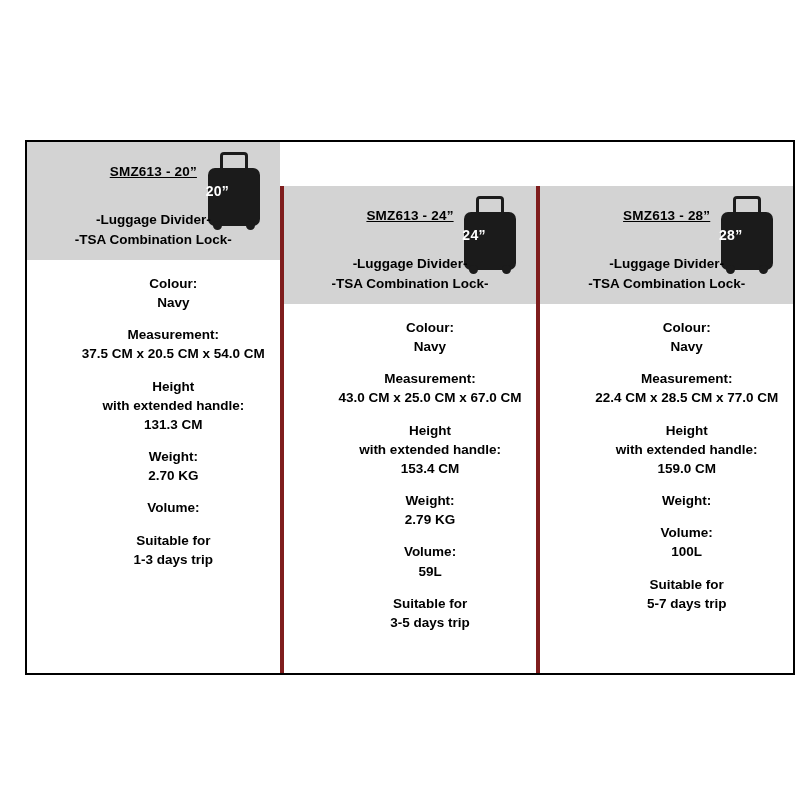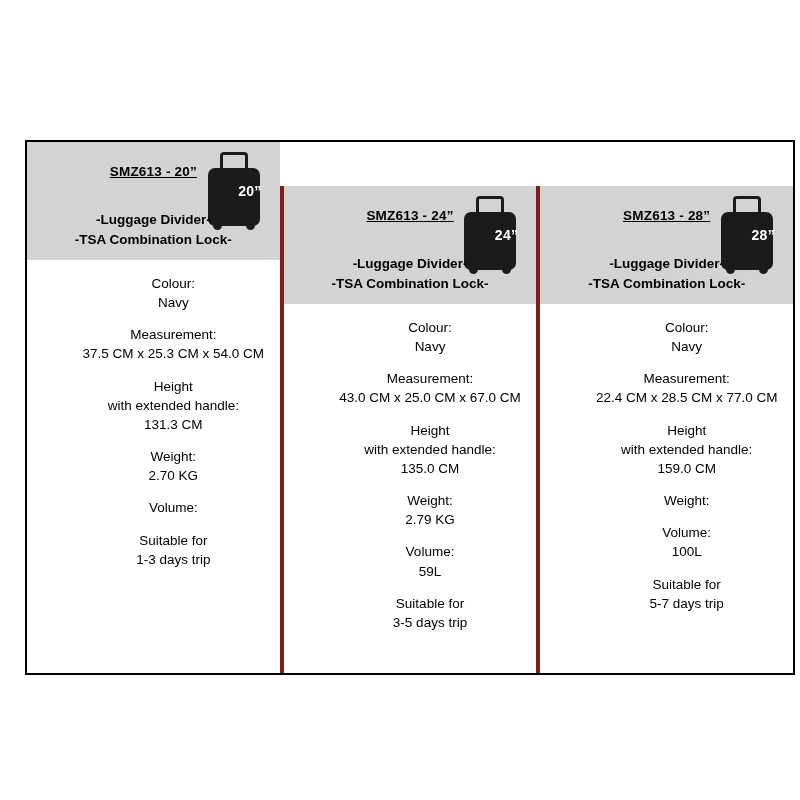--- a/index.html
+++ b/index.html
@@ -96,21 +96,21 @@
     width: 52px;
     height: 58px;
     background: #1b1b1b;
     border-radius: 7px;
   }
   .case-icon .size-label {
     position: absolute;
     left: 0;
     right: 0;
     top: 31px;
-    text-align: right;
+    text-align: left;
     color: #ffffff;
     font-size: 14px;
     font-weight: bold;
     letter-spacing: 0.3px;
   }
   .case-icon .wheel {
     position: absolute;
     bottom: -4px;
     width: 9px;
     height: 9px;
@@ -122,21 +122,21 @@
 
   .col-body {
     flex: 1 1 auto;
     padding-top: 14px;
     text-align: center;
   }
 
   .spec-block {
     margin-bottom: 13px;
     font-size: 13.5px;
-    font-weight: normal;
+    font-weight: bold;
     line-height: 1.42;
     padding-left: 40px;
   }
   .spec-block .spec-label { display: block; }
   .spec-block .spec-label2 { display: block; }
   .spec-block .spec-value { display: block; }
 </style>
 </head>
 <body>
 
@@ -155,21 +155,21 @@
       <div class="col-features" style="white-space: pre-line;">-Luggage Divider-
 -TSA Combination Lock-</div>
     </div>
     <div class="col-body">
       <div class="spec-block">
         <span class="spec-label">Colour:</span>
         <span class="spec-value">Navy</span>
       </div>
       <div class="spec-block">
         <span class="spec-label">Measurement:</span>
-        <span class="spec-value">37.5 CM x 25.3 CM x 54.0 CM</span>
+        <span class="spec-value">37.5 CM x 20.5 CM x 54.0 CM</span>
       </div>
       <div class="spec-block">
         <span class="spec-label">Height</span>
         <span class="spec-label2">with extended handle:</span>
         <span class="spec-value">131.3 CM</span>
       </div>
       <div class="spec-block">
         <span class="spec-label">Weight:</span>
         <span class="spec-value">2.70 KG</span>
       </div>
@@ -201,21 +201,21 @@
         <span class="spec-label">Colour:</span>
         <span class="spec-value">Navy</span>
       </div>
       <div class="spec-block">
         <span class="spec-label">Measurement:</span>
         <span class="spec-value">43.0 CM x 25.0 CM x 67.0 CM</span>
       </div>
       <div class="spec-block">
         <span class="spec-label">Height</span>
         <span class="spec-label2">with extended handle:</span>
-        <span class="spec-value">135.0 CM</span>
+        <span class="spec-value">153.4 CM</span>
       </div>
       <div class="spec-block">
         <span class="spec-label">Weight:</span>
         <span class="spec-value">2.79 KG</span>
       </div>
       <div class="spec-block">
         <span class="spec-label">Volume:</span>
         <span class="spec-value">59L</span>
       </div>
       <div class="spec-block">

